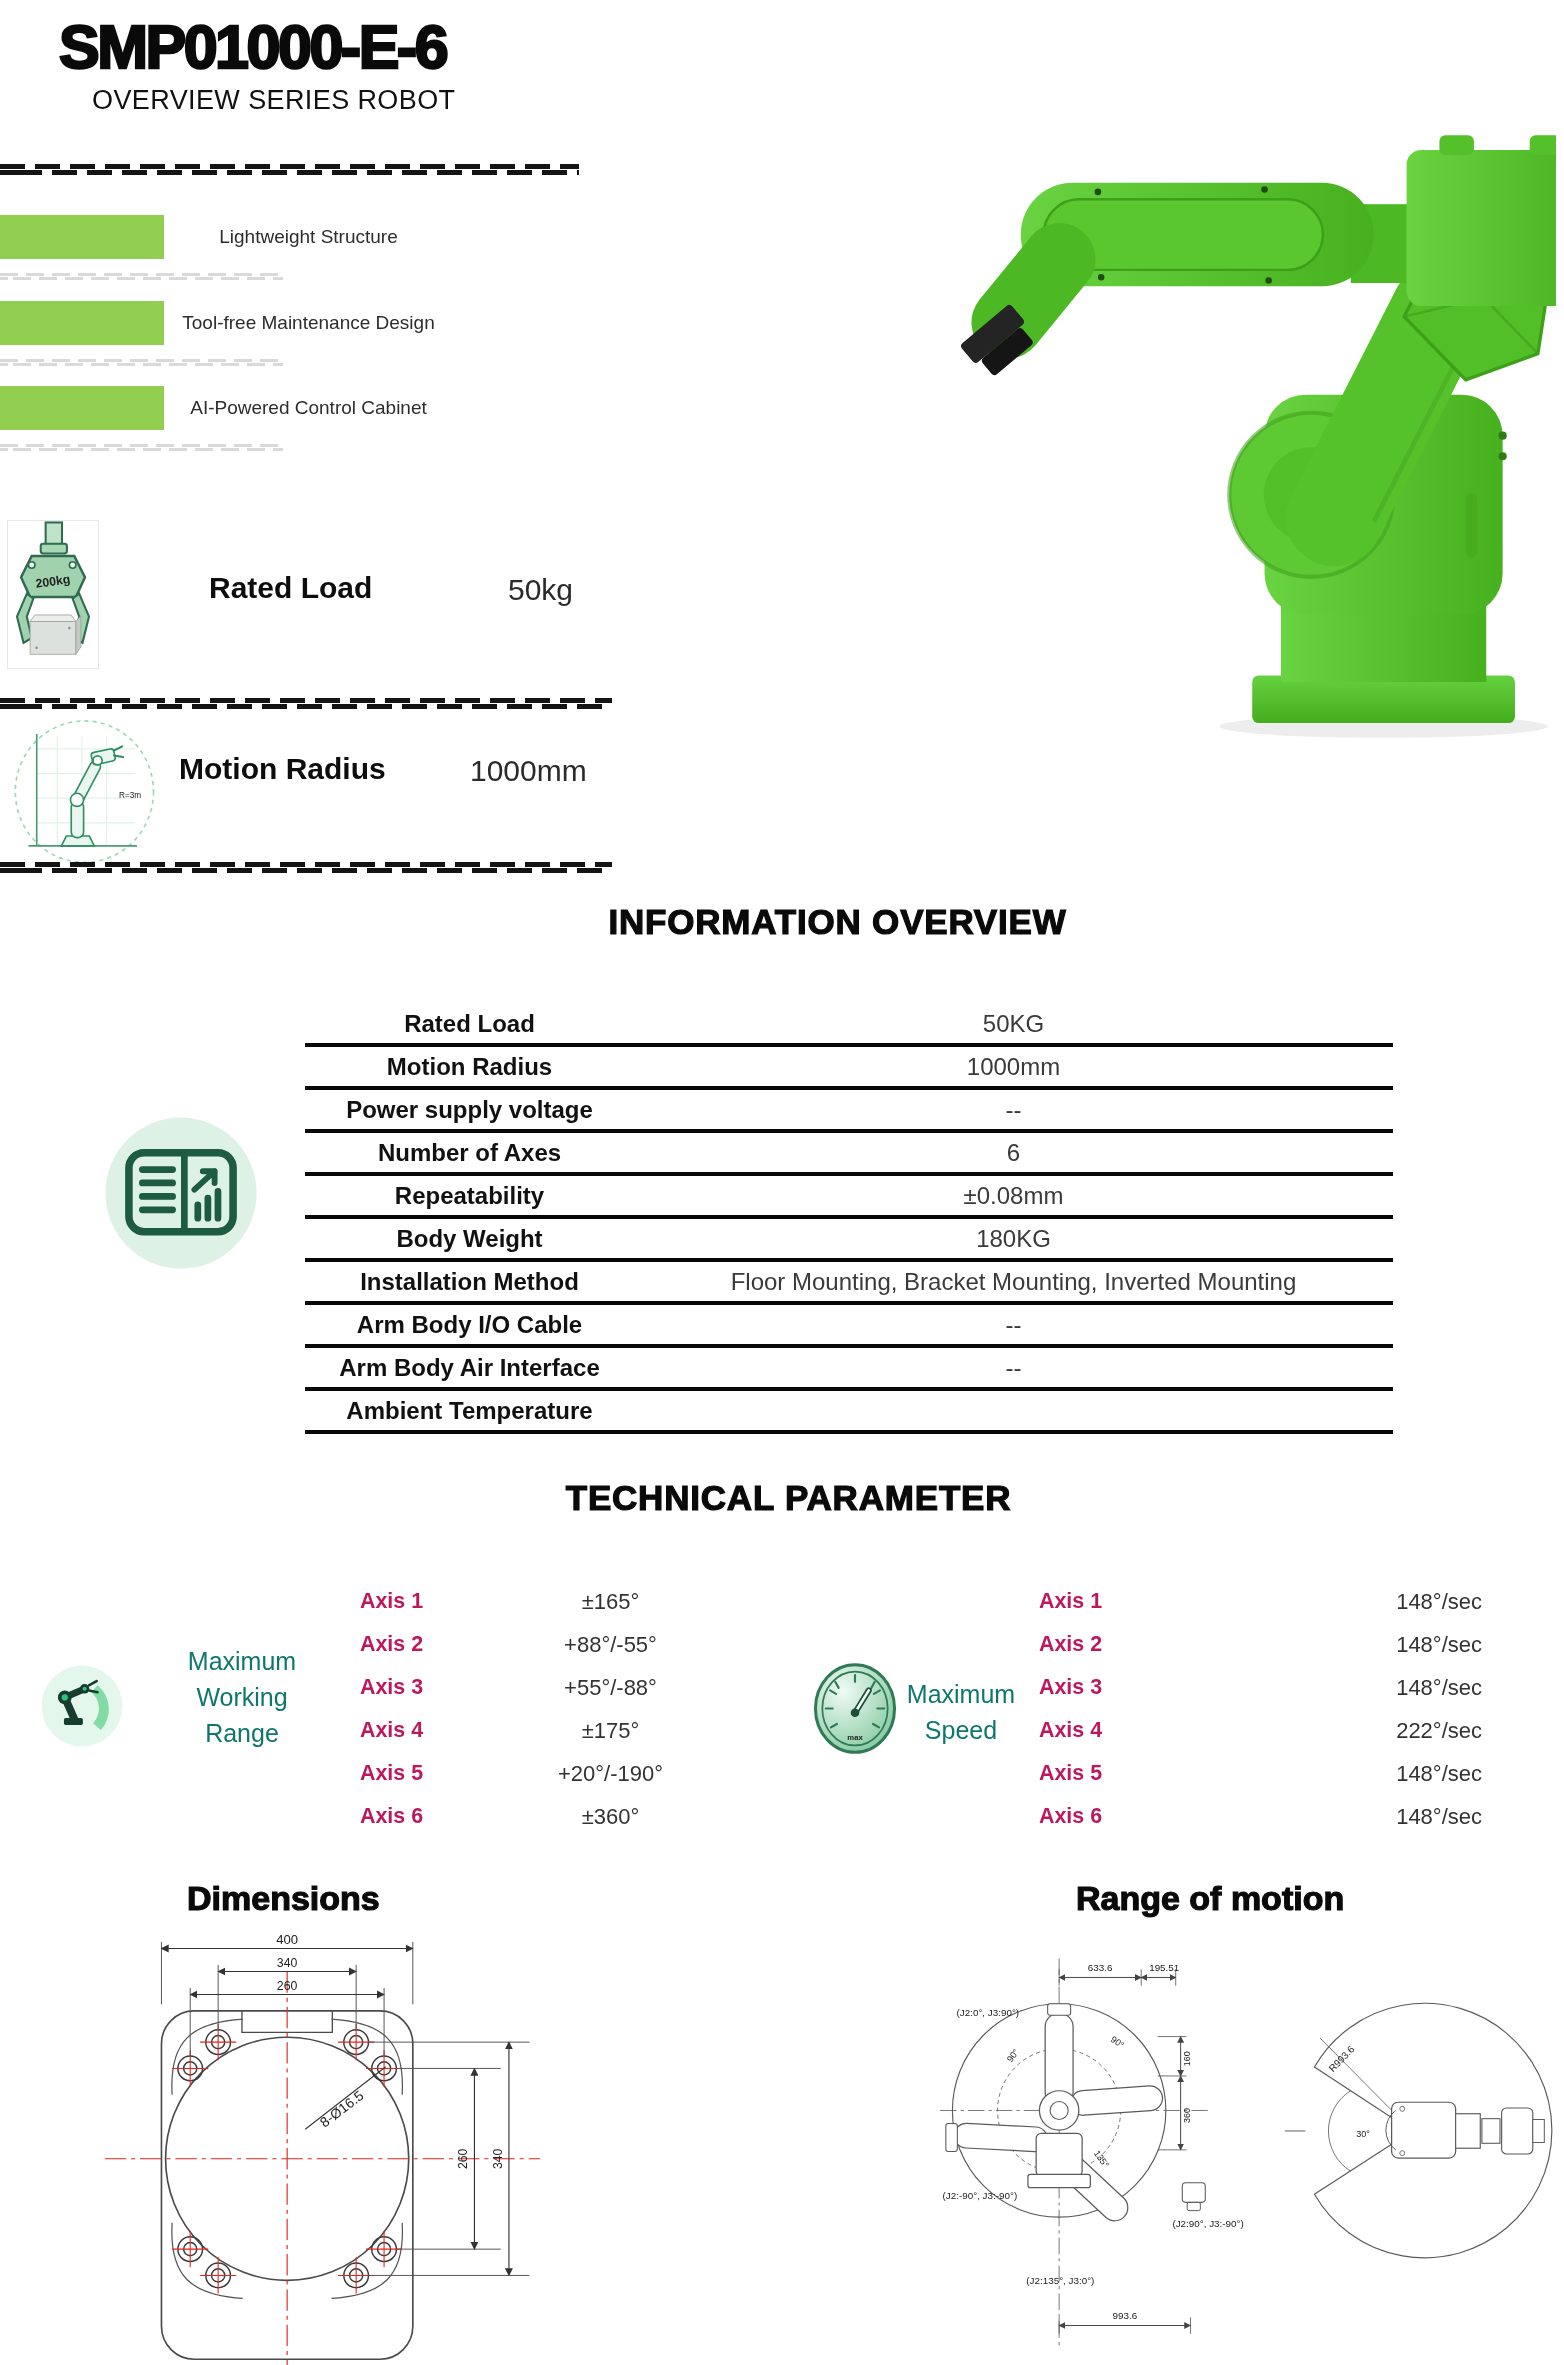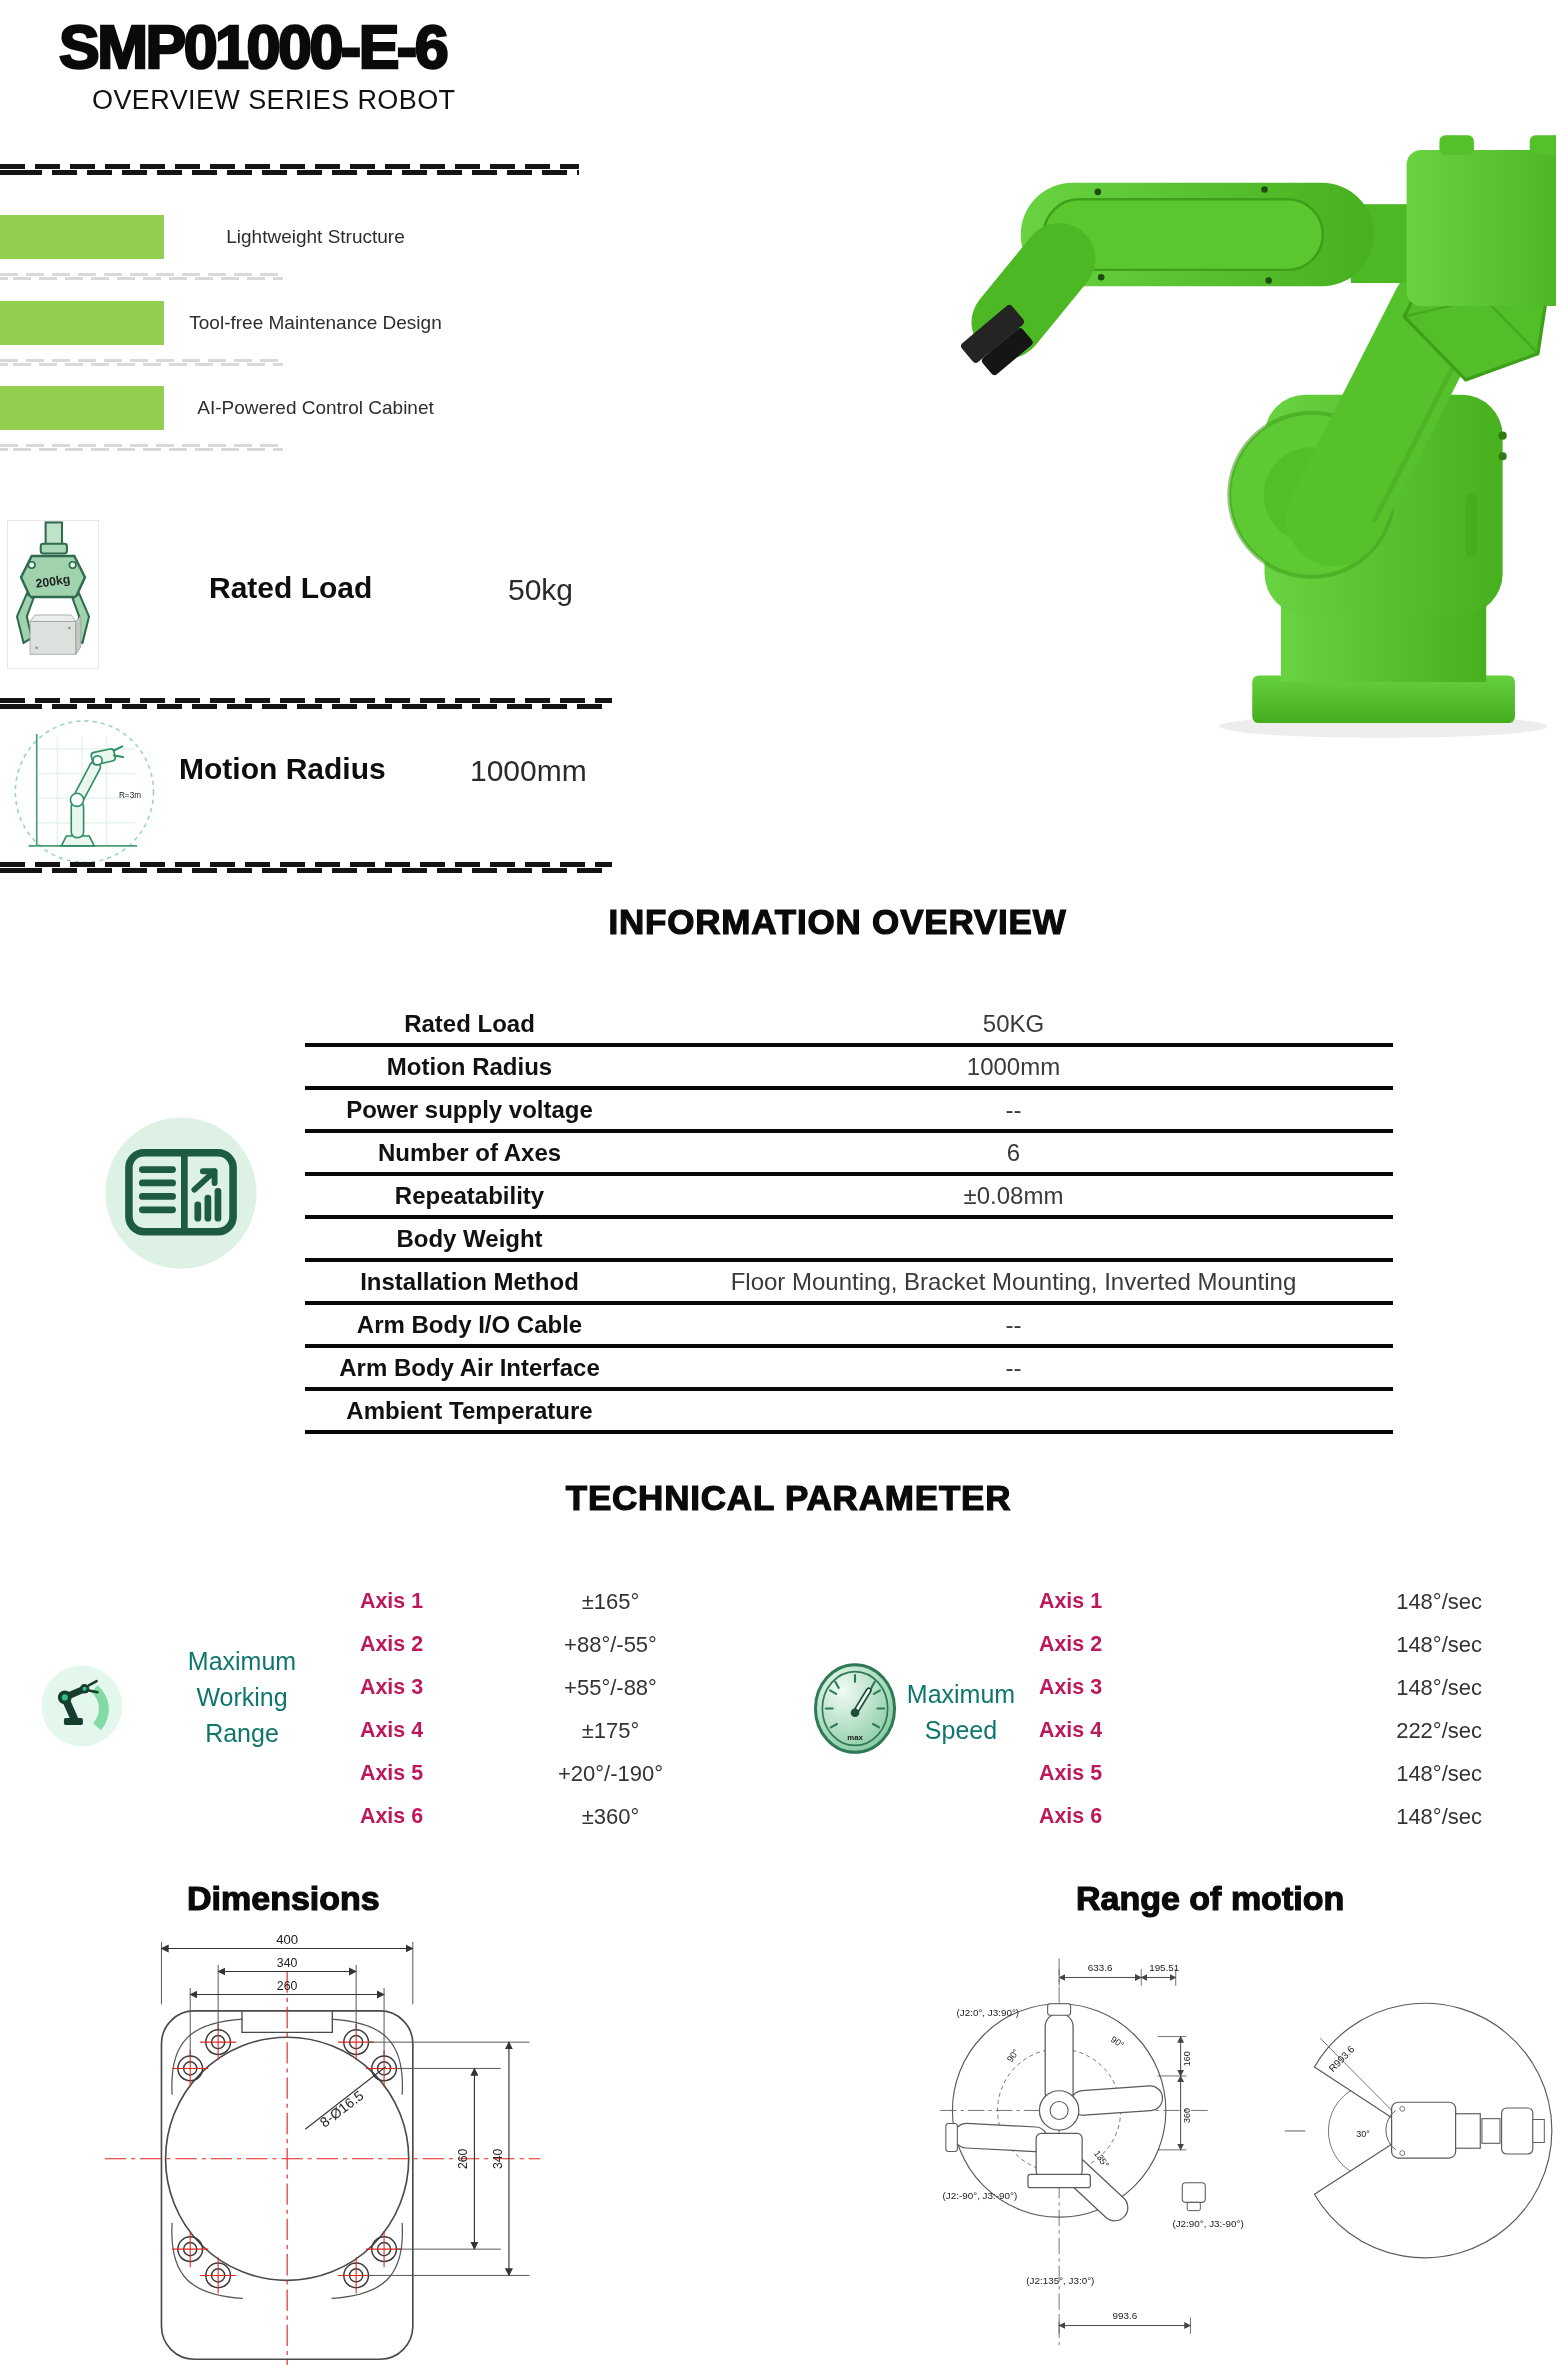--- a/index.html
+++ b/index.html
@@ -18,21 +18,21 @@
     background-size:100% 5px,100% 5px;background-position:0 0,17px 5.7px;
     background-repeat:repeat-x,repeat-x;}
   .zipper.light{height:7.4px;
     background-image:repeating-linear-gradient(90deg,#d9d9d9 0 18px,transparent 18px 26px),
                      repeating-linear-gradient(90deg,#d9d9d9 0 18px,transparent 18px 26px);
     background-size:100% 3.3px,100% 3.3px;background-position:0 0,13px 4.1px;}
 
   
   .feature-bar{left:0;width:164px;height:44px;background:var(--accent,#92ce50);}
   .feature-label{left:177px;width:263px;height:44px;display:flex;align-items:center;
-                 justify-content:center;font-size:19px;color:#2d2d2d;white-space:nowrap;margin-left:7px;}
+                 justify-content:center;font-size:19px;color:#2d2d2d;white-space:nowrap;}
 
   
   .hl-label{font-size:30px;font-weight:bold;color:#0d0d0d;white-space:nowrap;}
   .hl-value{font-size:30px;color:#2a2a2a;white-space:nowrap;}
 
   
   .section-title{font-size:35px;font-weight:bold;-webkit-text-stroke:1.2px #0a0a0a;
                  color:#0a0a0a;letter-spacing:0.8px;text-align:center;white-space:nowrap;}
 
   
@@ -183,20 +183,21 @@
     <div class="info-row">
       <div class="info-label">Number of Axes</div>
       <div class="info-value">6</div>
     </div>
     <div class="info-row">
       <div class="info-label">Repeatability</div>
       <div class="info-value">±0.08mm</div>
     </div>
     <div class="info-row">
       <div class="info-label">Body Weight</div>
+      <div class="info-value">180KG</div>
     </div>
     <div class="info-row">
       <div class="info-label">Installation Method</div>
       <div class="info-value">Floor Mounting, Bracket Mounting, Inverted Mounting</div>
     </div>
     <div class="info-row">
       <div class="info-label">Arm Body I/O Cable</div>
       <div class="info-value">--</div>
     </div>
     <div class="info-row">

